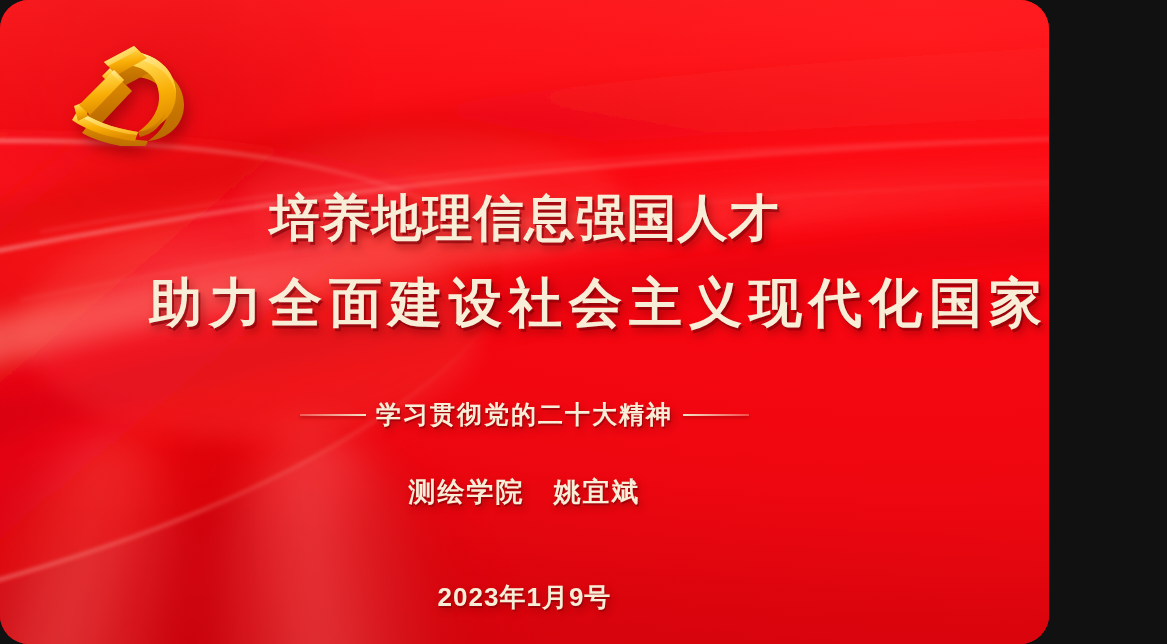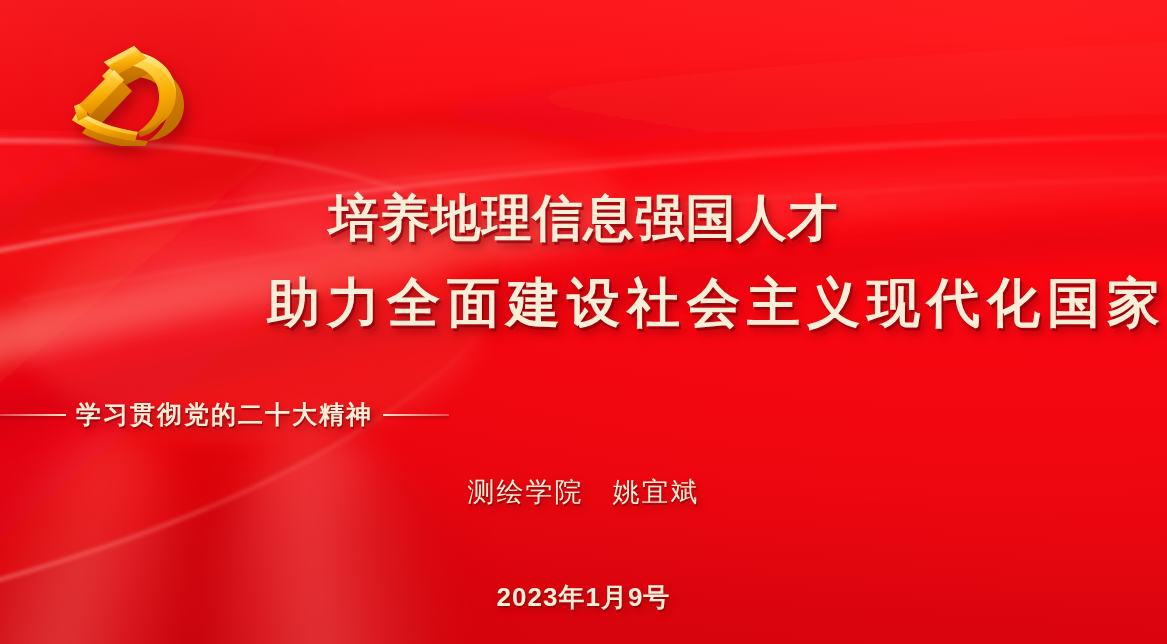--- a/index.html
+++ b/index.html
@@ -5,25 +5,26 @@
 <style>
   html, body {
     margin: 0;
     padding: 0;
     background: #111;
   }
   * { box-sizing: border-box; }
 
   .slide {
     position: relative;
-    width: 1167px;
+    width: 1049px;
     height: 644px;
     overflow: hidden;
     background: #fa0812;
     font-family: "Liberation Sans", "DejaVu Sans", sans-serif;
+    border-radius: 29px;
     -webkit-font-smoothing: antialiased;
   }
 
   
   .bg-base {
     position: absolute;
     inset: 0;
     background:
       radial-gradient(120% 90% at 88% 6%, #ff1017 0%, #fa0610 40%, #f00710 72%, #e4050e 100%);
   }
@@ -157,20 +158,21 @@
     letter-spacing: 7px;
     text-indent: 7px;
   }
 
   .subtitle-row {
     position: absolute;
     top: 398px;
     left: 0; right: 0;
     display: flex;
     align-items: center;
+    justify-content: center;
     gap: 10px;
   }
   .sub-dash {
     display: block;
     width: 66px;
     height: 2px;
     background: linear-gradient(90deg, rgba(248,237,214,0.30), #f3e4c8);
     box-shadow: 0 2px 3px rgba(120,0,6,0.45);
   }
   .sub-dash.right {
@@ -185,21 +187,21 @@
     text-shadow: 1px 2px 0 rgba(128,2,8,0.55), 3px 4px 7px rgba(110,0,6,0.45);
   }
 
   .presenter {
     position: absolute;
     top: 474px;
     left: 0; right: 0;
     text-align: center;
     color: #f8edd6;
     font-size: 27px;
-    font-weight: 400;
+    font-weight: 700;
     letter-spacing: 2px;
     white-space: pre;
     text-shadow: 1px 2px 0 rgba(128,2,8,0.55), 3px 4px 7px rgba(110,0,6,0.42);
   }
 
   .date {
     position: absolute;
     top: 580px;
     left: 0; right: 0;
     text-align: center;

